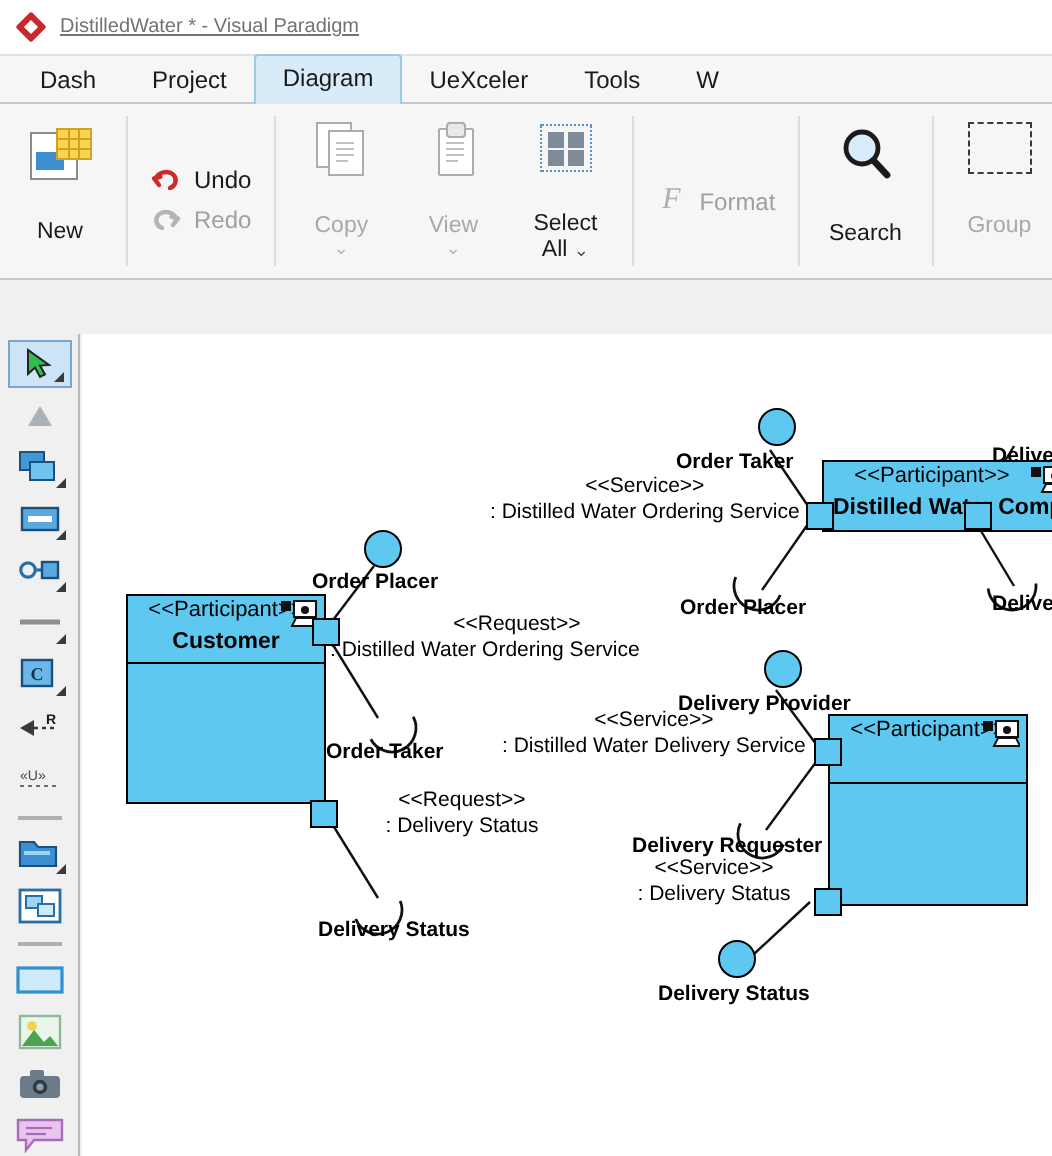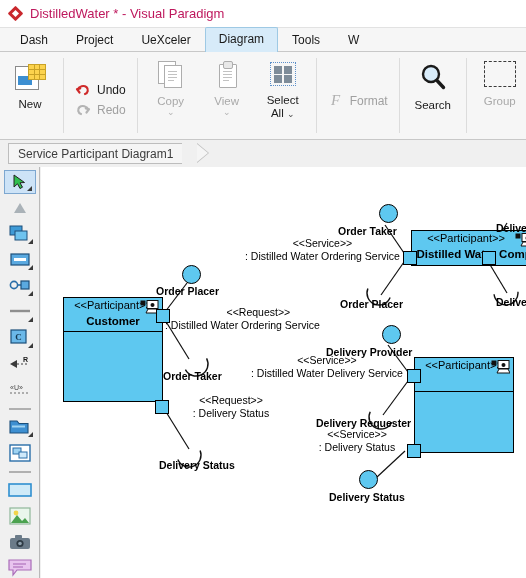--- a/index.html
+++ b/index.html
@@ -19,21 +19,21 @@
   }
   .vp-logo{width:15px;height:15px;position:relative;margin-right:7px;flex:none;}
   .vp-logo .d{
     position:absolute;left:1.5px;top:1.5px;width:11px;height:11px;
     background:#c9282d;transform:rotate(45deg);border-radius:1px;
   }
   .vp-logo .d2{
     position:absolute;left:4.5px;top:4.5px;width:5px;height:5px;
     background:#ffffff;transform:rotate(45deg);
   }
-  .title-text{font-size:13px;color:#be185d;white-space:nowrap;}
+  .title-text{font-size:10px;color:#737373;white-space:nowrap;text-decoration:underline;}
 
   
   .tabbar{
     position:absolute;left:0;top:28px;width:526px;height:24px;
     background:#f6f6f6;box-sizing:border-box;
     border-bottom:1px solid #c8c8c8;
   }
   .tabs{display:flex;align-items:flex-end;height:24px;padding-left:6px;}
   .tab{
     font-size:12px;color:#1a1a1a;padding:4px 13px 5px 13px;
@@ -51,21 +51,21 @@
     background:#f6f6f6;border-bottom:1px solid #c8c8c8;
     box-sizing:border-box;display:flex;align-items:stretch;
   }
   .rgroup{display:flex;align-items:stretch;padding:0 2px;}
   .rsep{width:1px;background:#dcdcdc;margin:6px 3px;flex:none;}
 
   .rbtn{
     width:56px;display:flex;flex-direction:column;align-items:center;
     justify-content:flex-start;padding-top:6px;box-sizing:border-box;
   }
-  .rbtn .lbl{font-size:11.5px;color:#1a1a1a;margin-top:8px;text-align:center;line-height:13px;}
+  .rbtn .lbl{font-size:11.5px;color:#1a1a1a;margin-top:20px;text-align:center;line-height:13px;}
   .rbtn.dis .lbl{color:#a9a9a9;}
   .chev{font-size:9px;line-height:10px;color:#4a4a4a;margin-top:-1px;}
   .chev.dis{color:#b4b4b4;}
 
   .rbtn-sm{
     display:flex;align-items:flex-end;gap:6px;padding:3px 6px;box-sizing:border-box;
     font-size:12px;color:#1a1a1a;white-space:nowrap;
   }
   .rbtn-sm.dis{color:#a0a0a0;}
   .col-sm{display:flex;flex-direction:column;justify-content:center;padding-top:8px;}
@@ -204,22 +204,22 @@
       <div class="d"></div>
         <div class="d2"></div>
     </div>
     <div class="title-text">DistilledWater * - Visual Paradigm</div>
   </div>
 
   <div class="tabbar">
     <div class="tabs">
       <div class="tab">Dash</div>
       <div class="tab">Project</div>
+      <div class="tab active">Diagram</div>
       <div class="tab">UeXceler</div>
-      <div class="tab active">Diagram</div>
       <div class="tab">Tools</div>
       <div class="tab">W</div>
     </div>
   </div>
 
   <div class="ribbon">
 
     <div class="rgroup">
       <div class="rbtn" style="padding-top:12px;">
         <div class="ic-new">
@@ -322,24 +322,20 @@
       <div class="rbtn dis" style="padding-top:9px;">
         <div class="ic-grp dash">
           
         </div>
         <div class="lbl">Group</div>
       </div>
 
     </div>
   </div>
 
-  <div class="dtabstrip">
-    <div class="dtab">Service Participant Diagram1</div>
-    <div class="dtab-arrow" style="left:197px;"></div>
-  </div>
 
   <div class="palette">
 
     <div class="pbtn sel" style="margin-top:3px;">
       <svg class="pico" width="18" height="18" viewBox="0 0 18 18">
         <path d="M3 2 L3 14 L6.5 10.8 L9 15.5 L11.5 14.2 L9 9.8 L13.5 9.5 Z" fill="#2fbf4f" stroke="#222" stroke-width="1"></path>
       </svg>
       <span class="corner"></span>
     </div>
 
@@ -544,21 +540,21 @@
       <div class="dname" style="left:297px;top:58px;">Order Taker</div>
 
       <div class="dname" style="left:299px;top:131px;">Order Placer</div>
 
       <div class="dname" style="left:455px;top:55px;">Delivery</div>
       <div class="dname" style="left:455px;top:129px;">Delivery</div>
 
       <div class="dname" style="left:118px;top:292px;">Delivery Status</div>
 
       <div class="ball" style="left:341px;top:158px;"></div>
-      <div class="dname" style="left:285px;top:179px;">Delivery Provider</div>
+      <div class="dname" style="left:298px;top:179px;">Delivery Provider</div>
 
       <div class="dname" style="left:275px;top:250px;">Delivery Requester</div>
 
       <div class="ball" style="left:318px;top:303px;"></div>
       <div class="dname" style="left:288px;top:324px;">Delivery Status</div>
 
       <div class="dlabel" style="left:124px;top:139px;">
         <div style="text-align:center;padding-left:32px;">&lt;&lt;Request&gt;&gt;</div>
         <div>: Distilled Water Ordering Service</div>
       </div>

